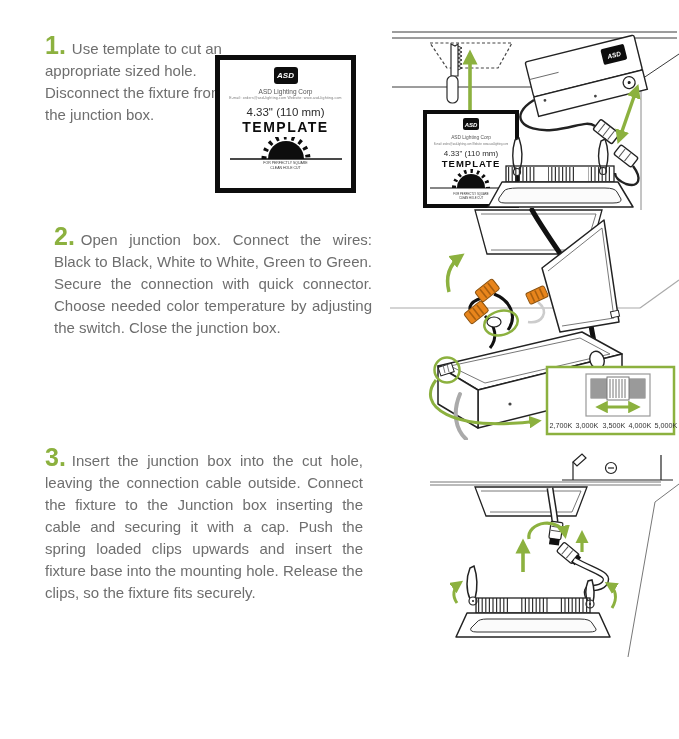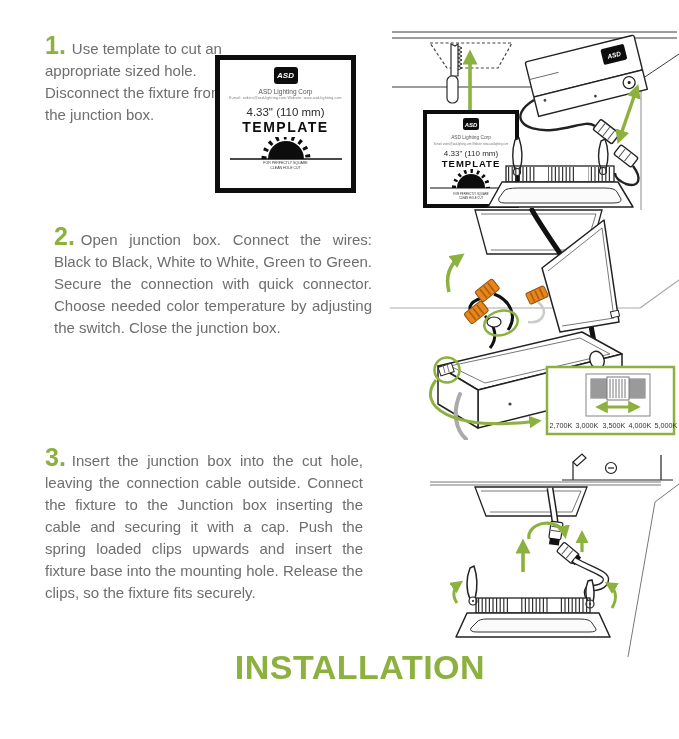--- a/index.html
+++ b/index.html
@@ -298,15 +298,14 @@
       <rect x="118" y="158" width="12" height="14" fill="#fff"></rect>
       <rect x="158" y="158" width="12" height="14" fill="#fff"></rect>
       <rect x="86" y="158" width="114" height="15" fill="none" stroke="#222" stroke-width="1.3"></rect>
       <polygon points="77,173 209,173 220,197 66,197" fill="#fff" stroke="#222" stroke-width="1.5" stroke-linejoin="round"></polygon>
       <path d="M97,179 L190,179 Q200,179 202,183 L206,189 Q207,192 199,192 L87,192 Q79,192 81,188 L87,182 Q89,179 97,179 Z" fill="#fbfbfb" stroke="#333" stroke-width="1"></path>
     </g>
     <path d="M67,163 C62,156 63,148 70,143" fill="none" stroke="#8cb13f" stroke-width="3" marker-end="url(#ah3)"></path>
     <path d="M222,168 C228,158 226,149 218,144" fill="none" stroke="#8cb13f" stroke-width="3" marker-end="url(#ah3)"></path>
   </svg>
 
-  <div id="page-title">INSTALLATION</div>
 
 </div>
 
 </body></html>

